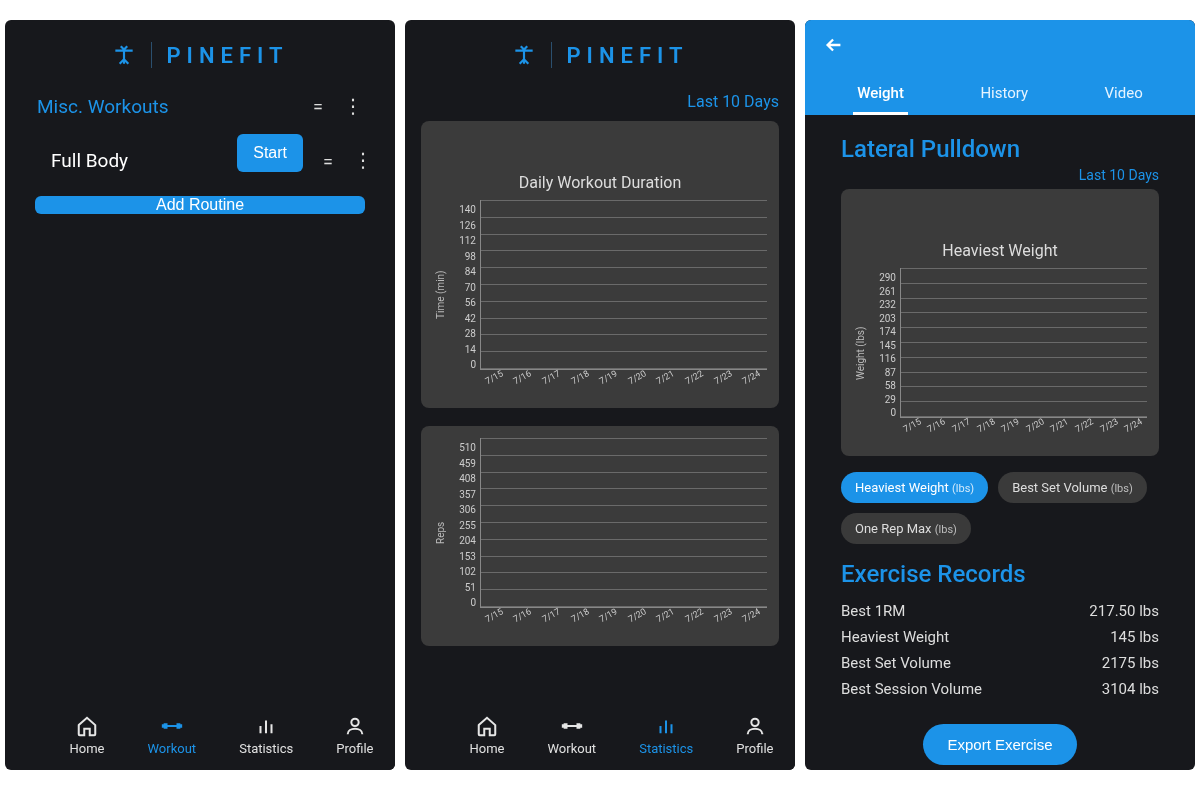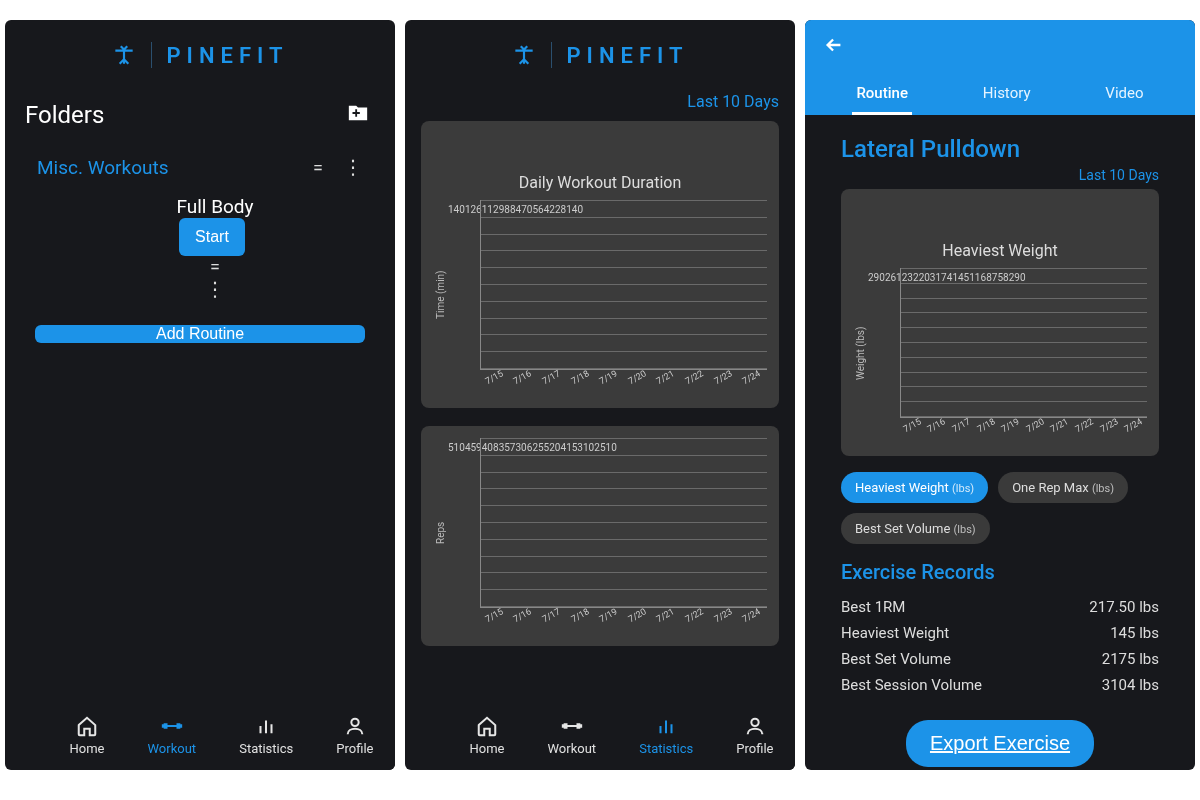--- a/index.html
+++ b/index.html
@@ -52,34 +52,34 @@
     background:var(--bg);
     margin-left:43px;
   }
   .nav-item{display:flex;flex-direction:column;align-items:center;gap:4px;font-size:13px;color:#e0e0e0;cursor:pointer;}
   .nav-item.active{color:var(--blue);}
   .nav-item svg{width:22px;height:22px;}
   
   .folders-head{display:flex;align-items:center;padding:10px 4px 14px;}
   .folders-head h2{margin:0;font-weight:400;font-size:24px;color:#fff;}
   .folder-row{display:flex;align-items:center;padding:8px 10px 8px 16px;color:var(--blue);font-size:19px;}
-  .routine-row{display:flex;align-items:center;padding:8px 0 8px 30px;font-size:19px;color:#fff;flex-direction:column;}
+  .routine-row{display:flex;align-items:flex-end;padding:8px 0 8px 30px;font-size:19px;color:#fff;}
   .start-btn{background:var(--blue);color:#fff;border:none;border-radius:6px;padding:10px 16px;font-size:16px;cursor:pointer;margin-right:6px;}
   .drag-icon{width:22px;text-align:center;font-size:18px;margin:0 8px;color:#ddd;}
   .dots-icon{font-size:20px;margin:0 6px;color:#ddd;}
   .add-routine{margin:16px 14px 8px;display:block;width:calc(100% - 28px);padding:0;font-size:16px;}
   
   .stats-link{color:var(--blue);text-align:right;padding:6px 16px 10px;font-size:16px;}
   .card{
     background:var(--panel);border-radius:8px;padding:12px 12px 18px;margin:0 6px 18px;
   }
   .card-title{text-align:center;color:#ddd;font-size:16px;margin-bottom:8px;margin-top:40px;}
   .chart{position:relative;height:190px;display:flex;}
   .ylabel{writing-mode:vertical-rl;transform:rotate(180deg);font-size:10px;color:#bbb;text-align:center;padding:0 2px;}
-  .yaxis{display:flex;justify-content:space-between;font-size:10px;color:#ccc;padding:4px 4px 20px 0;text-align:right;width:28px;}
+  .yaxis{display:flex;flex-direction:column;justify-content:space-between;font-size:10px;color:#ccc;padding:4px 4px 20px 0;text-align:right;width:28px;}
   .plot{flex:1;position:relative;border-left:1px solid #888;border-bottom:1px solid #888;margin-bottom:20px;}
   .grid-lines{position:absolute;inset:0;display:flex;flex-direction:column;justify-content:space-between;}
   .grid-lines div{height:1px;background:#6a6a6a;}
   .bars{position:absolute;inset:0;display:flex;align-items:flex-end;justify-content:space-around;padding:0 4px;}
   .bar-pair{display:flex;gap:3px;align-items:flex-end;width:8%;}
   .bar{width:9px;background:var(--blue);}
   .xaxis{position:absolute;left:0;right:0;bottom:-18px;display:flex;justify-content:space-around;font-size:9px;color:#ccc;}
   .xaxis span{transform:rotate(-30deg);transform-origin:left;}
   
   .topbar{background:var(--blue);color:#fff;padding:10px 14px 0;}
@@ -87,48 +87,39 @@
   .tabs{display:flex;justify-content:space-around;margin-top:8px;}
   .tab{padding:10px 4px;font-size:15px;color:#e6f4ff;cursor:pointer;border-bottom:3px solid transparent;}
   .tab.active{color:#fff;border-bottom-color:#fff;font-weight:500;}
   .s3-content{padding:14px 36px;flex:1;overflow:auto;}
   .exercise-title{color:var(--blue);font-size:24px;font-weight:500;margin:6px 0 4px;}
   .s3-range{text-align:right;color:var(--blue);font-size:14px;margin-bottom:6px;}
   .chips{display:flex;flex-wrap:wrap;gap:10px;margin:16px 0;}
   .chip{background:#3a3a3a;color:#ddd;border-radius:18px;padding:8px 14px;font-size:13px;cursor:pointer;}
   .chip.active{background:var(--blue);color:#fff;}
   .chip .unit{font-size:11px;opacity:.8;}
-  .records-title{color:var(--blue);font-size:20px;margin:8px 0 10px;font-weight:500;}
+  .records-title{color:var(--blue);font-size:24px;margin:8px 0 10px;font-weight:500;}
   .rec-row{display:flex;justify-content:space-between;color:#ddd;font-size:15px;padding:4px 0;}
   .export-wrap{display:flex;justify-content:center;margin:22px 0 6px;}
-  .export-btn{background:var(--blue);color:#fff;border:none;border-radius:22px;padding:12px 24px;font-size:20px;cursor:pointer;text-decoration:underline;}
+  .export-btn{background:var(--blue);color:#fff;border:none;border-radius:22px;padding:12px 24px;font-size:15px;cursor:pointer;}
 </style>
 </head>
 <body>
 
 <div class="stage">
 
   <div class="phone">
     <div class="brand">
       <svg class="brand-icon" viewBox="0 0 24 24" fill="none" stroke="#1c93e8" stroke-width="2">
           <path d="M4 8h16M12 8v12M8 20l4-4 4 4M9 4l3 3 3-3"></path>
         </svg>
       <div class="bar"></div>
       <span>PINEFIT</span>
     </div>
     <div class="content">
-      <div class="folders-head">
-        <h2>Folders</h2>
-        <div class="spacer"></div>
-        <button class="icon-btn">
-          <svg width="22" height="22" viewBox="0 0 24 24" fill="#fff">
-              <path d="M10 4H2v16h20V6H12l-2-2zm4 9h-3v3h-2v-3H6v-2h3V8h2v3h3v2z"></path>
-            </svg>
-        </button>
-      </div>
       <div class="folder-row">
         <span>Misc. Workouts</span>
         <div class="spacer"></div>
         <span class="drag-icon">=</span>
         <span class="dots-icon">⋮</span>
       </div>
       <div class="routine-row">
         <span>Full Body</span>
         <div class="spacer"></div>
         <button class="start-btn">Start</button>
@@ -382,21 +373,21 @@
   </div>
 
   <div class="phone">
     <div class="topbar">
       <button class="back-btn">
         <svg width="22" height="22" viewBox="0 0 24 24" fill="none" stroke="#fff" stroke-width="2.5">
             <path d="M19 12H5M11 18l-6-6 6-6"></path>
           </svg>
       </button>
       <div class="tabs">
-          <div class="tab active">Routine</div>
+          <div class="tab active">Weight</div>
           <div class="tab">History</div>
           <div class="tab">Video</div>
         </div>
     </div>
     <div class="s3-content">
       <div class="exercise-title">Lateral Pulldown</div>
       <div class="s3-range">Last 10 Days</div>
       <div class="card" style="margin:0;">
         <div class="card-title">Heaviest Weight</div>
         <div class="chart" style="height:170px;">
@@ -480,22 +471,22 @@
                 <span>7/21</span>
                 <span>7/22</span>
                 <span>7/23</span>
                 <span>7/24</span>
               </div>
             </div>
           </div>
       </div>
       <div class="chips">
           <div class="chip active">Heaviest Weight <span class="unit">(lbs)</span></div>
+          <div class="chip">Best Set Volume <span class="unit">(lbs)</span></div>
           <div class="chip">One Rep Max <span class="unit">(lbs)</span></div>
-          <div class="chip">Best Set Volume <span class="unit">(lbs)</span></div>
         </div>
       <div class="records-title">Exercise Records</div>
       <div id="records-list">
           <div class="rec-row">
             <span>Best 1RM</span>
             <span>217.50 lbs</span>
           </div>
           <div class="rec-row">
             <span>Heaviest Weight</span>
             <span>145 lbs</span>

